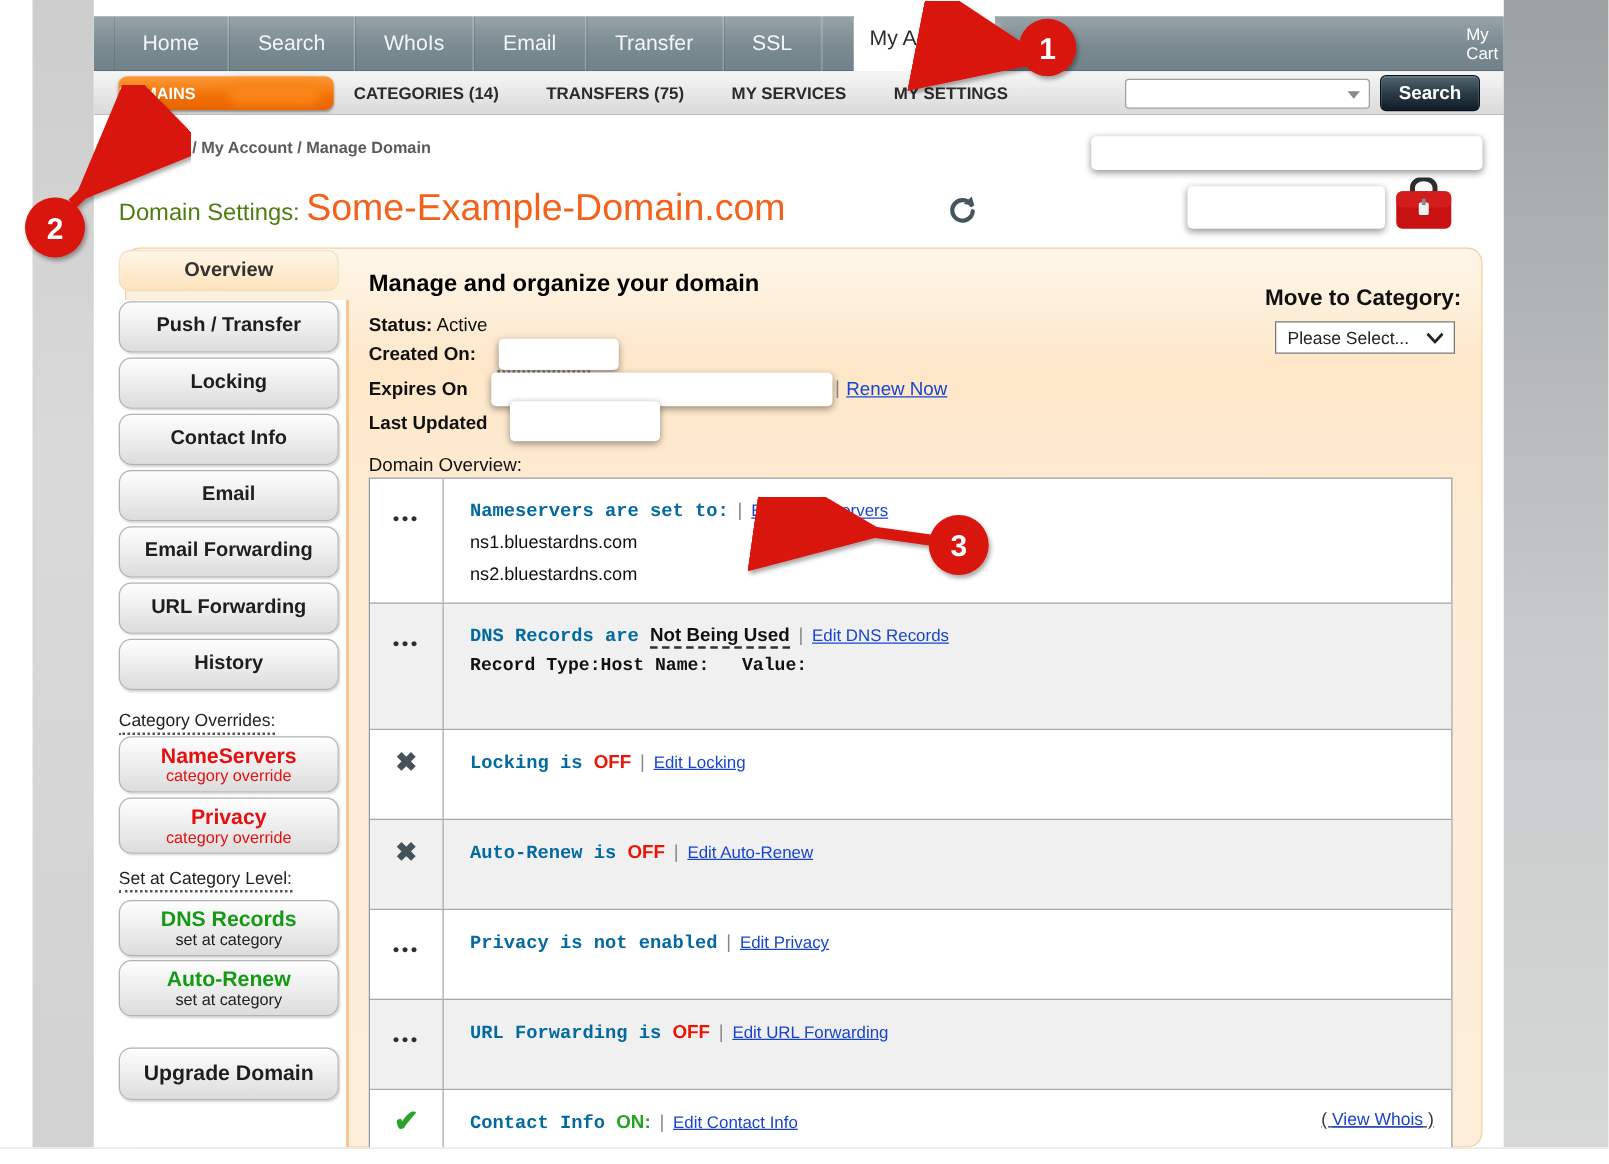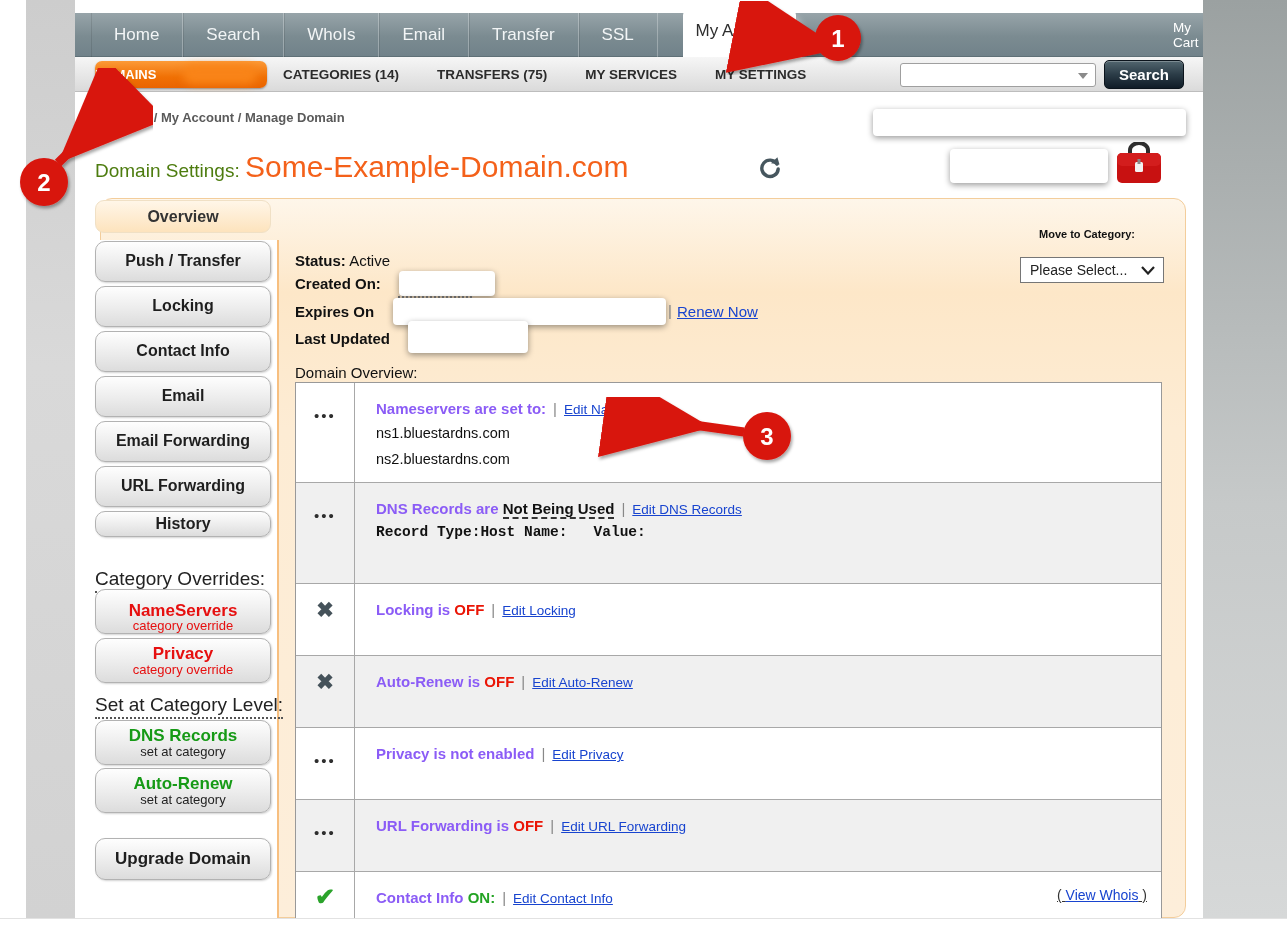--- a/index.html
+++ b/index.html
@@ -83,27 +83,27 @@
             background:linear-gradient(180deg,#fefefe,#ececec 55%,#dcdcdc);
             box-shadow:1px 1px 2px rgba(0,0,0,.18); cursor:pointer; z-index:1;
             font-weight:bold; font-size:16px; color:#1e1e1e; line-height:1.05; }
   .sb-active { position:absolute; left:95px; top:200px; width:176px; height:33px; z-index:1;
             background:linear-gradient(180deg,#fff6e8,#fde3bd); border:1px solid #f0e0c5;
             border-radius:9px; font-weight:bold; font-size:16px; color:#333;
             text-align:center; line-height:31px; cursor:pointer; }
   .sb-sub { font-size:13px; font-weight:normal; }
   .sb-red .sb-t, .sb-red .sb-sub { color:#e60f0f; }
   .sb-green .sb-t { color:#169a16; } .sb-green .sb-sub { color:#222; }
-  .sb-label { position:absolute; left:95px; font-size:19px; color:#222; z-index:1; }
+  .sb-label { position:absolute; left:95px; font-size:14px; color:#222; z-index:1; }
   .sb-label span { border-bottom:2px dotted #555; padding-bottom:2px; }
 
   
   .heading { position:absolute; left:295px; top:217px; font-size:19px; font-weight:bold; color:#000; z-index:1; }
-  .move-label { position:absolute; left:911px; top:228px; width:224px; text-align:right;
-            font-weight:bold; font-size:11px; color:#111; z-index:1; }
+  .move-label { position:absolute; left:945px; top:228px; width:224px; text-align:right;
+            font-weight:bold; font-size:18px; color:#111; z-index:1; }
   .cat-select { position:absolute; left:1020px; top:257px; width:144px; height:26px; background:#fff;
             border:1px solid #767676; font-size:14px; color:#222; line-height:24px;
             padding-left:9px; z-index:1; cursor:pointer; }
   .cat-select svg { position:absolute; right:8px; top:8px; }
   .meta { position:absolute; left:295px; font-size:15px; color:#111; z-index:1; }
   .meta b { font-weight:bold; }
   .dashline { position:absolute; left:398px; top:296px; width:74px; border-bottom:2px dotted #666; z-index:4; }
   .pipe { position:absolute; left:668px; top:302px; color:#888; font-size:15px; z-index:1; }
   .renew { position:absolute; left:677px; top:303px; font-size:15px; color:#1844cf;
             text-decoration:underline; z-index:1; cursor:pointer; }
@@ -116,21 +116,21 @@
             background:#fff; z-index:1; }
   .ov-row { display:flex; border-top:1px solid #a8a8a8; position:relative; }
   .ov-row:first-child { border-top:none; }
   .ov-row.gray { background:#f0f0f0; }
   .ic-cell { width:59px; flex-shrink:0; border-right:1px solid #a8a8a8; text-align:center; }
   .ic-dots { font-size:15px; letter-spacing:2px; color:#2e2e2e; padding-top:24px; }
   .ic-cross{ font-size:21px; color:#45525a; font-weight:bold; padding-top:14px; }
   .ic-check{ font-size:24px; color:#2ba32b; font-weight:bold; padding-top:11px; }
   .row-body { padding:17px 0 0 21px; flex:1; }
   .row-title { font-size:15px; font-weight:bold; white-space:pre; }
-  .t-orange { color:#8b5cf6; } .t-red { color:#ea1505; } .t-green { color:#23a323; }
+  .t-orange { color:#0369a1;font-family:Liberation Mono, monospace; } .t-red { color:#ea1505; } .t-green { color:#23a323; }
   .t-dashed { color:#111; border-bottom:2px dashed #333; }
   .sep { color:#888; font-weight:normal; padding:0 7px; }
   .edit-link { color:#1844cf; text-decoration:underline; font-weight:normal; font-size:13.5px; cursor:pointer; }
   .sub-line { font-size:14.5px; color:#111; margin-top:6px; line-height:20px; white-space:pre; }
   .sub-bold { font-weight:bold; margin-top:5px;font-family:Liberation Mono, monospace; }
   .row-right { position:absolute; right:14px; top:15px; font-size:14px; color:#333;text-decoration:underline; }
   .row-right .edit-link { font-size:14px; }
 
   
   .annot { position:absolute; left:0; top:0; z-index:9; pointer-events:none; }
@@ -215,42 +215,43 @@
   <div class="side-white"></div>
   <div class="side-line"></div>
   <div class="sb-active">Overview</div>
   <div id="sidebar-items">
       <div class="sb-btn" style="top: 241px; height: 41px;">Push / Transfer</div>
       <div class="sb-btn" style="top: 286px; height: 41px;">Locking</div>
       <div class="sb-btn" style="top: 331px; height: 41px;">Contact Info</div>
       <div class="sb-btn" style="top: 376px; height: 41px;">Email</div>
       <div class="sb-btn" style="top: 421px; height: 41px;">Email Forwarding</div>
       <div class="sb-btn" style="top: 466px; height: 41px;">URL Forwarding</div>
-      <div class="sb-btn" style="top: 511px; height: 26px; text-align: right;">History</div>
+      <div class="sb-btn" style="top: 511px; height: 41px; text-align: right;">History</div>
       <div class="sb-label" style="top: 568px;"><span>Category Overrides:</span></div>
-      <div class="sb-btn sb-red" style="top: 589px; height: 45px; font-size: 17px; justify-content: flex-end;">
+      <div class="sb-btn sb-red" style="top: 589px; height: 45px; font-size: 17px;">
         <div class="sb-t">NameServers</div>
         <div class="sb-sub">category override</div>
       </div>
       <div class="sb-btn sb-red" style="top: 638px; height: 45px; font-size: 17px;">
         <div class="sb-t">Privacy</div>
         <div class="sb-sub">category override</div>
       </div>
       <div class="sb-label" style="top: 694px;"><span>Set at Category Level:</span></div>
       <div class="sb-btn sb-green" style="top: 720px; height: 45px; font-size: 17px;">
         <div class="sb-t">DNS Records</div>
         <div class="sb-sub">set at category</div>
       </div>
       <div class="sb-btn sb-green" style="top: 768px; height: 45px; font-size: 17px;">
         <div class="sb-t">Auto-Renew</div>
         <div class="sb-sub">set at category</div>
       </div>
       <div class="sb-btn" style="top: 838px; height: 42px; font-size: 17px;">Upgrade Domain</div>
     </div>
 
+  <div class="heading">Manage and organize your domain</div>
   <div class="move-label">Move to Category:</div>
   <div class="cat-select">
     <span>Please Select...</span>
     <svg width="14" height="9" viewBox="0 0 14 9">
       <path d="M1 1 L7 7.5 L13 1" fill="none" stroke="#222" stroke-width="2.2"></path>
     </svg>
   </div>
 
   <div class="meta" style="top:252px">
     <b>Status:</b><span> Active</span>

